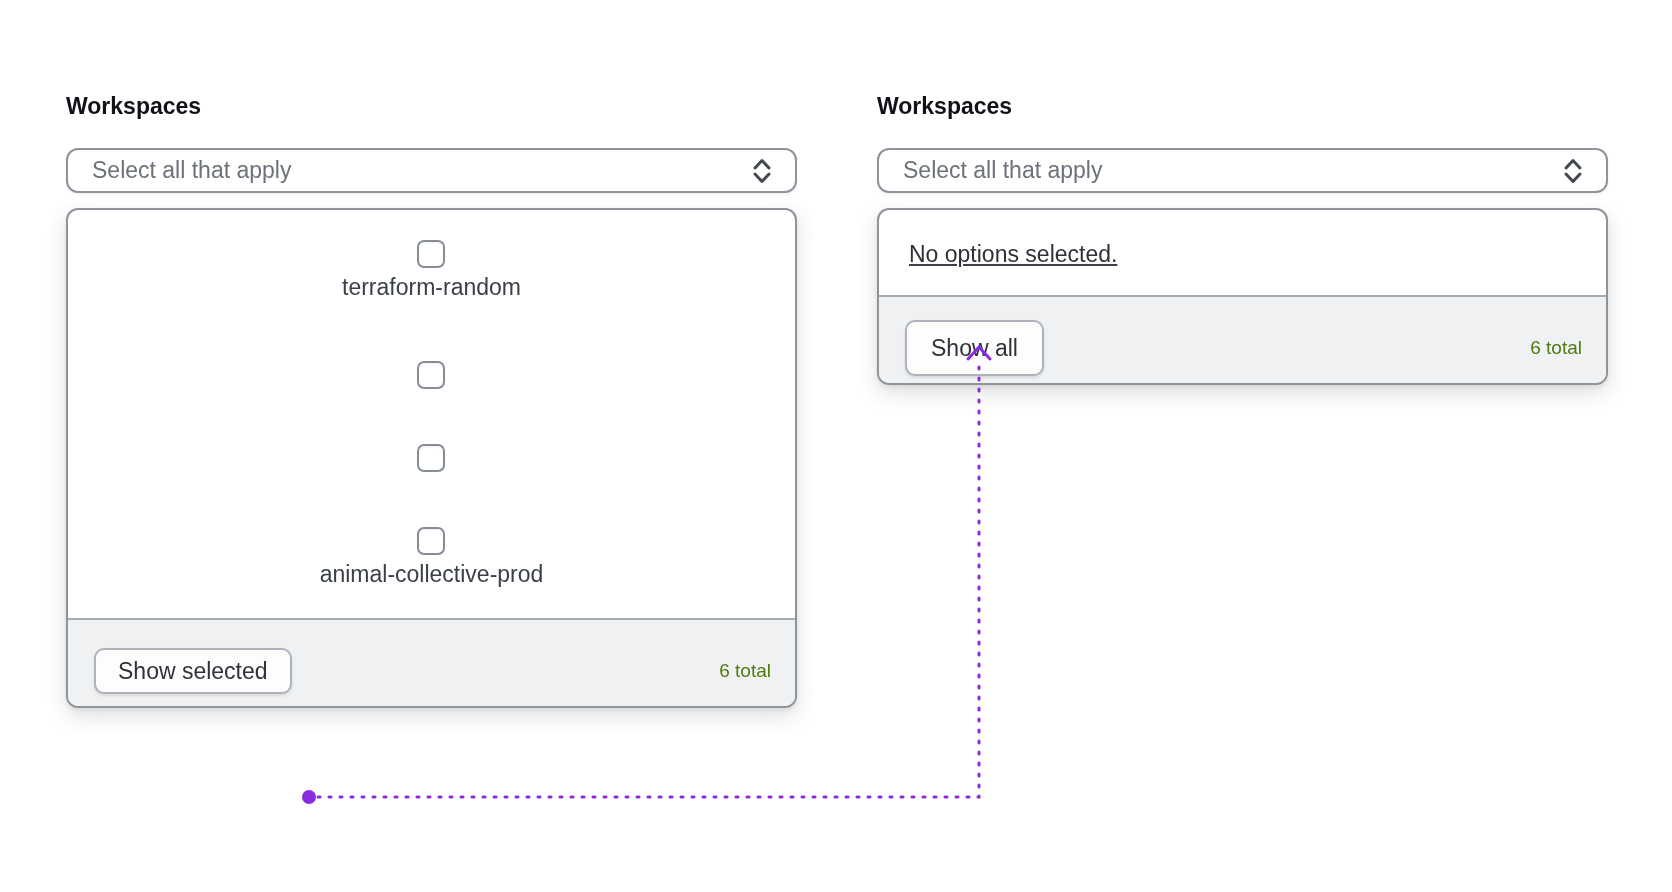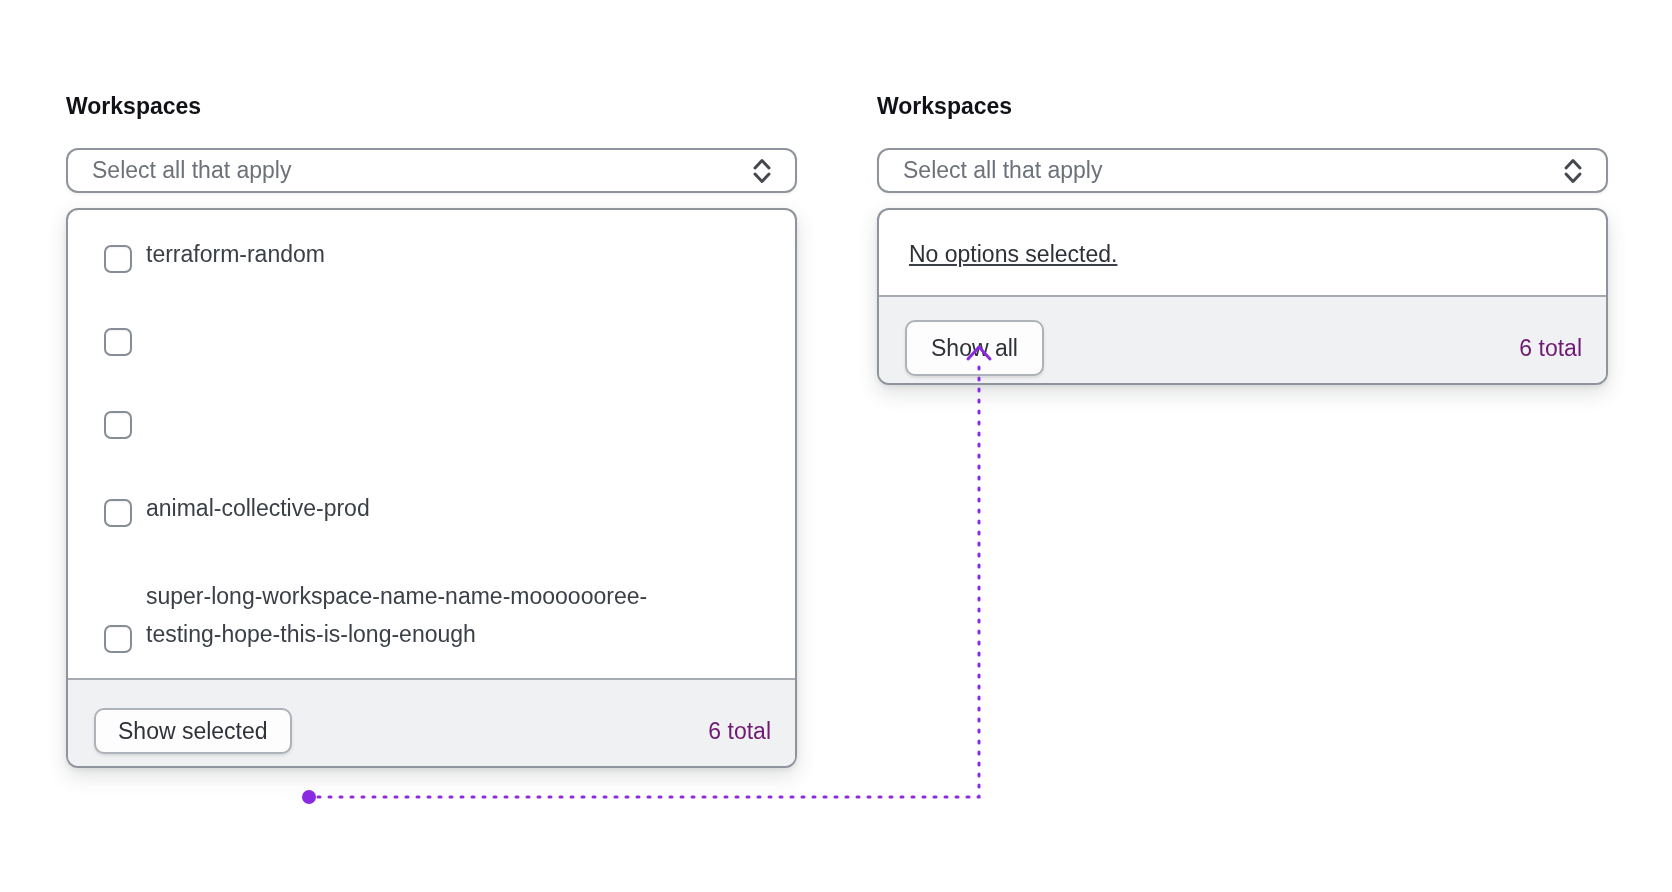--- a/index.html
+++ b/index.html
@@ -30,22 +30,22 @@
   .trigger .chev{flex:0 0 auto;display:flex;align-items:center;}
 
   .dropdown{
     margin-top:15px;box-sizing:border-box;background:#ffffff;
     border:2px solid #8f949c;border-radius:12px;
     box-shadow:0 8px 20px rgba(55,60,70,0.16),0 2px 5px rgba(0,0,0,0.07);
     overflow:hidden;
   }
   ul.option-list{list-style:none;margin:0;padding:0;}
   li.option-row{
-    display:flex;align-items:flex-end;
-    padding:25px 24px;cursor:pointer;
+    display:flex;align-items:center;
+    padding:25px 24px;cursor:pointer;flex-direction:column;
   }
   .checkbox{
     flex:0 0 auto;width:28px;height:28px;box-sizing:border-box;
     border:2px solid #878d96;border-radius:7px;background:#ffffff;
     margin:5px 14px 0 12px;
     box-shadow:inset 0 1px 2px rgba(0,0,0,0.06);
     cursor:pointer;
   }
   .option-label{
     font-size:23px;line-height:38px;color:#3b4048;
@@ -59,21 +59,21 @@
   }
   .footer-btn{
     box-sizing:border-box;background:#fdfdfd;border:2px solid #aeb2b9;
     border-radius:10px;height:46px;padding:0 22px;
     font-family:inherit;font-size:23px;color:#2f3238;
     box-shadow:0 2px 3px rgba(0,0,0,0.10);
     display:flex;align-items:center;cursor:pointer;
   }
   .panel.right .footer-btn{height:56px;padding:0 24px;}
   .total{
-    font-size:23px;color:#701a75;position:relative;z-index:10;
+    font-size:19px;color:#4d7c0f;position:relative;z-index:10;
   }
   .empty-area{
     box-sizing:border-box;min-height:85px;padding:22px 30px;
     display:flex;align-items:flex-end;text-decoration:underline;
   }
   .empty-msg{font-size:23px;line-height:38px;color:#2e3137;}
 
   .arrow-overlay{
     position:absolute;left:0;top:0;width:1672px;height:892px;
     z-index:5;pointer-events:none;
@@ -104,24 +104,20 @@
       <li class="option-row">
         <span class="checkbox" role="checkbox" aria-checked="false"></span>
       </li>
       <li class="option-row">
         <span class="checkbox" role="checkbox" aria-checked="false"></span>
       </li>
       <li class="option-row">
         <span class="checkbox" role="checkbox" aria-checked="false"></span>
         <span class="option-label">animal-collective-prod</span>
       </li>
-      <li class="option-row">
-        <span class="checkbox" role="checkbox" aria-checked="false"></span>
-        <span class="option-label">super-long-workspace-name-name-mooooooree-testing-hope-this-is-long-enough</span>
-      </li>
     </ul>
     <div class="dd-footer">
       <button class="footer-btn">Show selected</button>
       <span class="total">6 total</span>
     </div>
   </div>
 </div>
 
 <div class="panel right">
   <div class="field-label">Workspaces</div>

